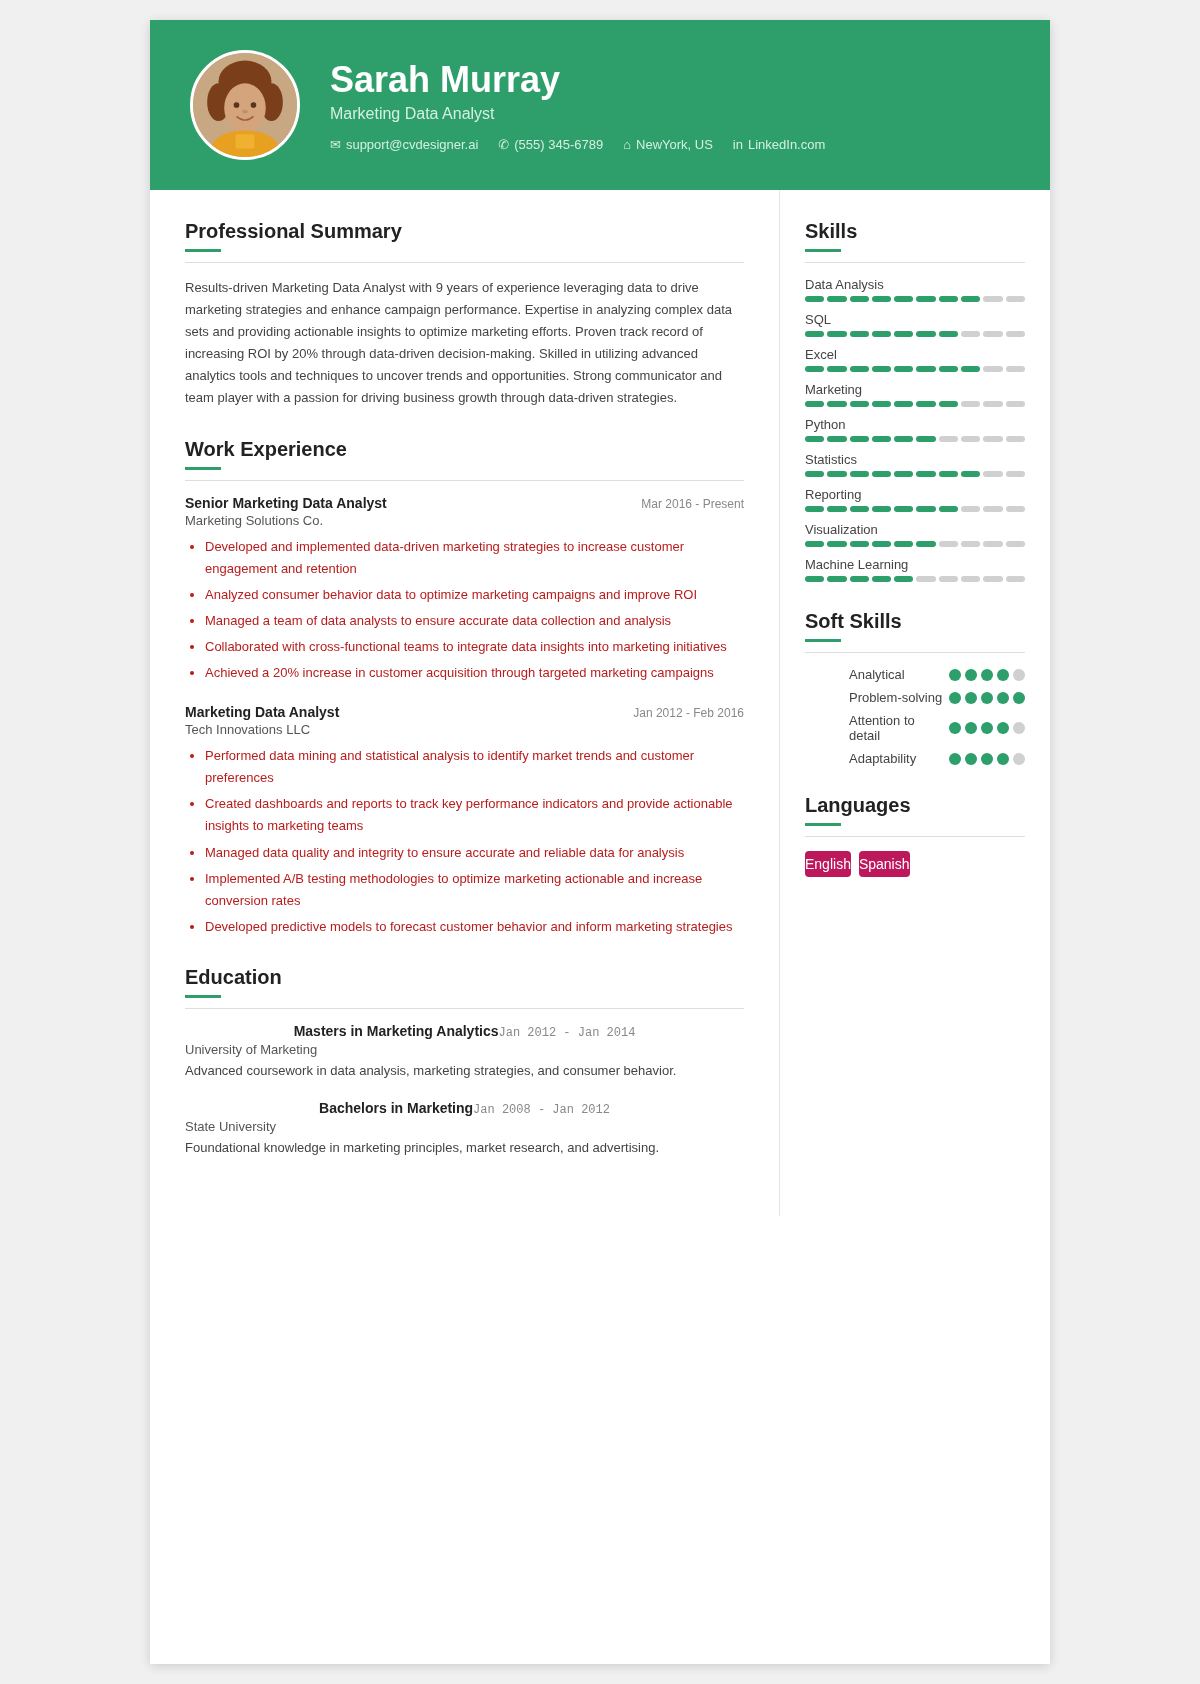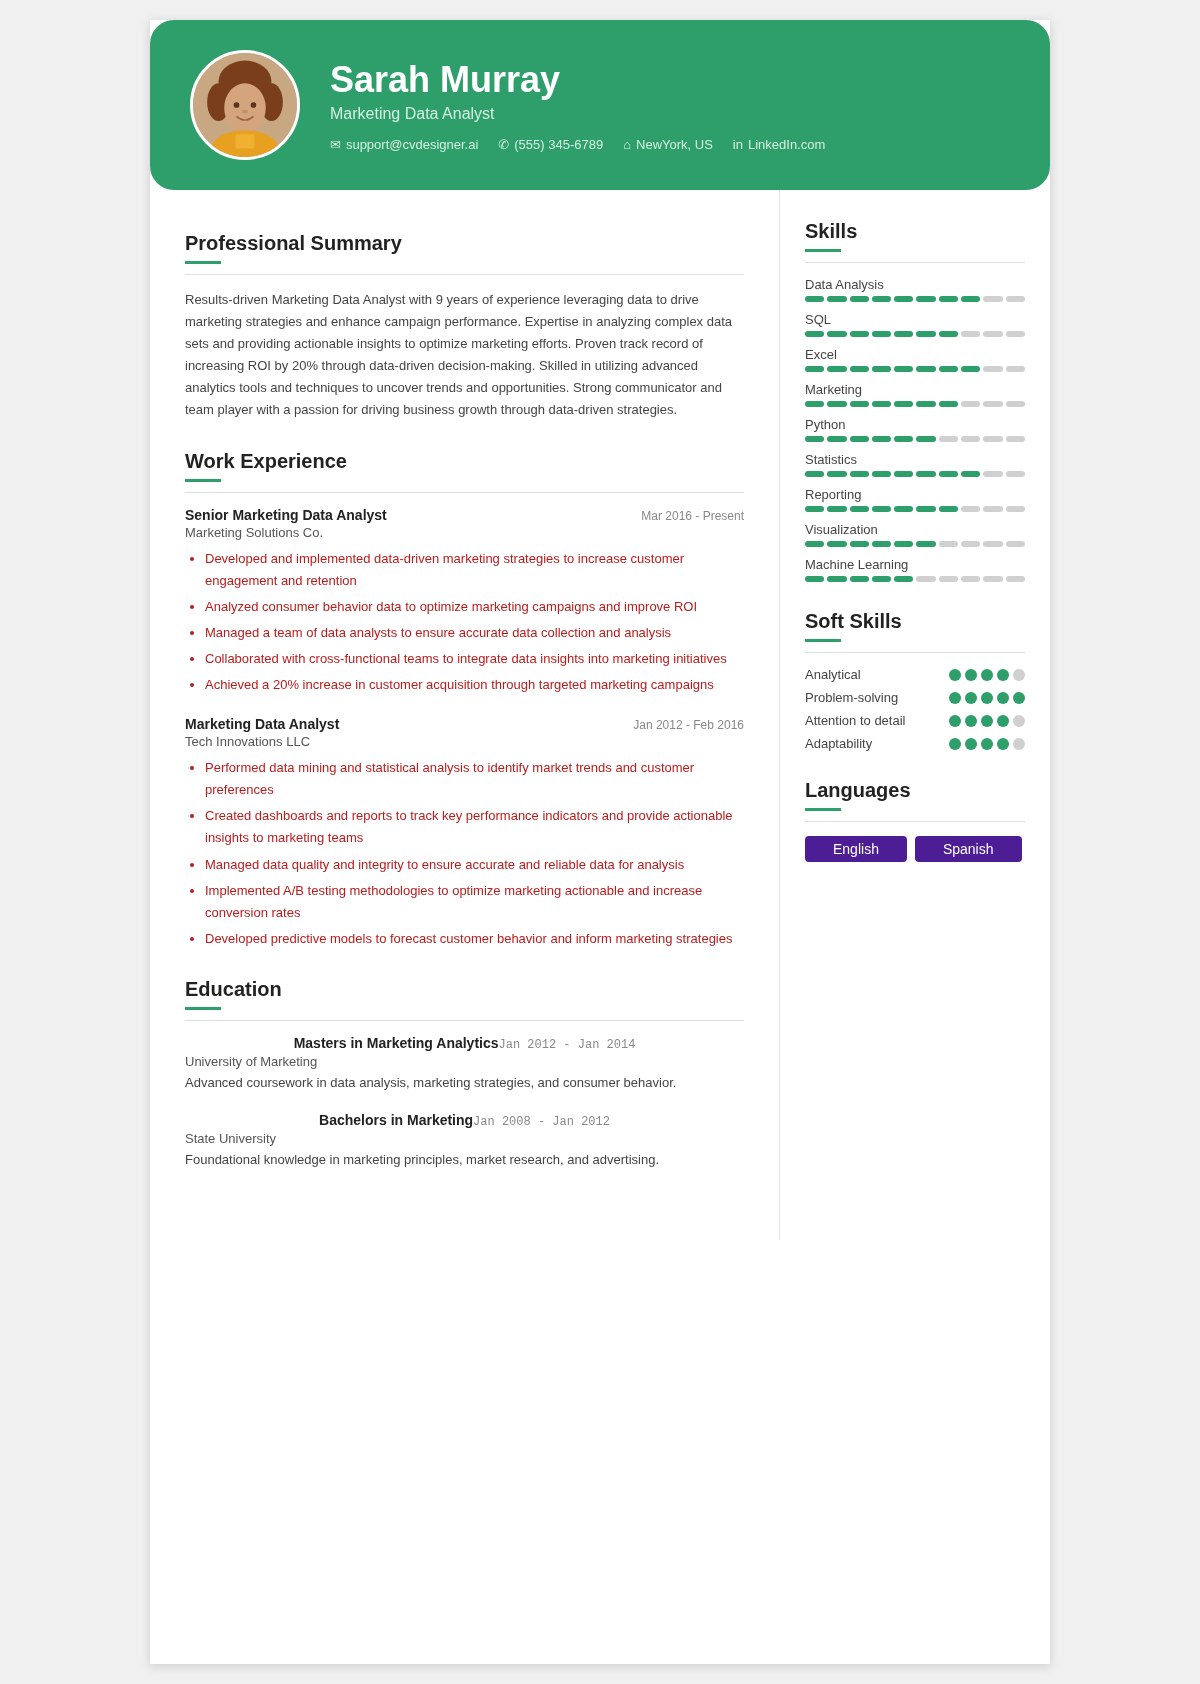--- a/index.html
+++ b/index.html
@@ -16,21 +16,20 @@
       background: #fff;
       box-shadow: 0 2px 10px rgba(0,0,0,0.15);
     }
     
     .header {
       background: #2e9e6b;
       padding: 30px 40px;
       display: flex;
       align-items: center;
       gap: 30px;
-      border-radius: 24px;
     }
     .avatar-wrapper {
       width: 110px;
       height: 110px;
       border-radius: 50%;
       overflow: hidden;
       border: 3px solid #fff;
       flex-shrink: 0;
       background: #c8a882;
       display: flex;
@@ -65,21 +64,21 @@
       gap: 5px;
     }
     
     .body {
       display: flex;
       gap: 0;
     }
     
     .left-col {
       flex: 1;
-      padding: 42px 35px;
+      padding: 30px 35px;
       border-right: 1px solid #e5e5e5;
     }
     
     .right-col {
       width: 270px;
       padding: 30px 25px;
     }
     
     .section {
       margin-bottom: 28px;
@@ -198,20 +197,21 @@
     .soft-skill-item {
       display: flex;
       justify-content: space-between;
       align-items: center;
       margin-bottom: 8px;
       font-size: 13px;
       color: #444;
     }
     .soft-skill-name {
       flex: 1;
+      margin-left: 44px;
     }
     .dots {
       display: flex;
       gap: 4px;
     }
     .dot {
       width: 12px;
       height: 12px;
       border-radius: 50%;
     }
@@ -222,24 +222,24 @@
       background: #d0d0d0;
     }
     
     .lang-tags {
       display: flex;
       gap: 8px;
       flex-wrap: wrap;
       margin-top: 10px;
     }
     .lang-tag {
-      background: #4c1d95;
+      background: #be185d;
       color: #fff;
       border-radius: 4px;
-      padding: 5px 28px;
+      padding: 5px 0;
       font-size: 14px;
       font-weight: 500;
     }
   </style>
 </head>
 <body>
 
 <div class="resume-container">
 
   <div class="header">

